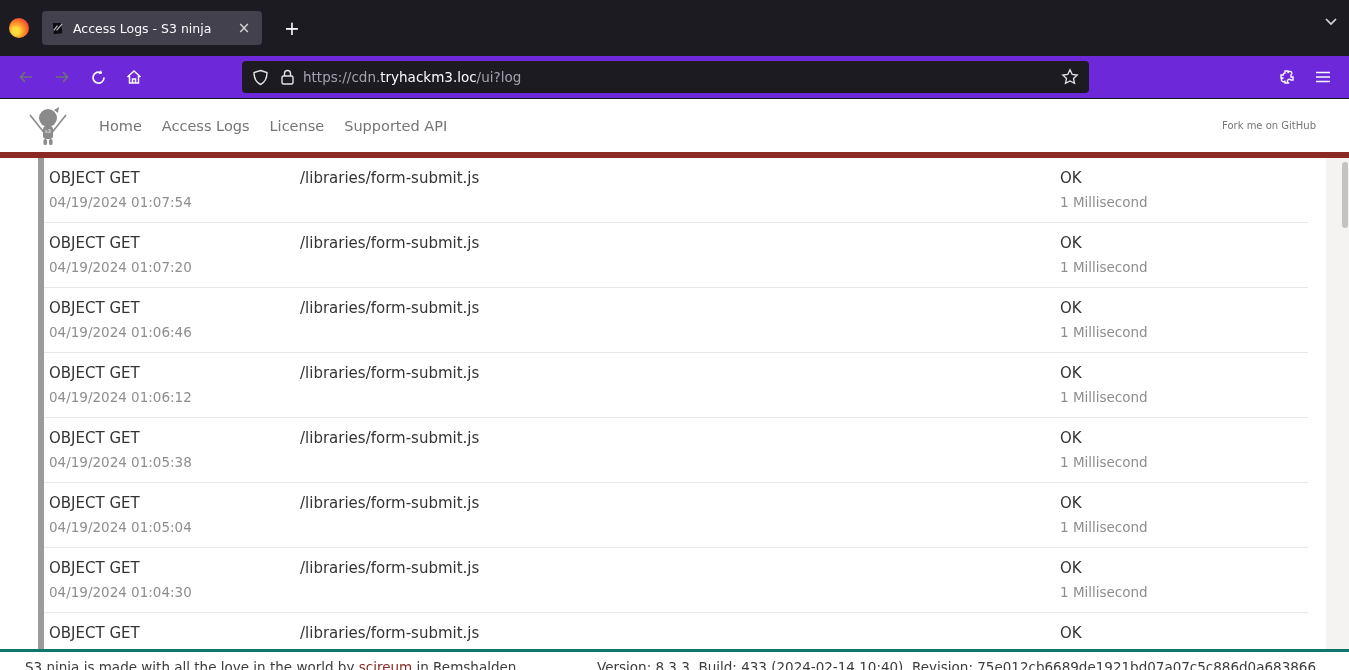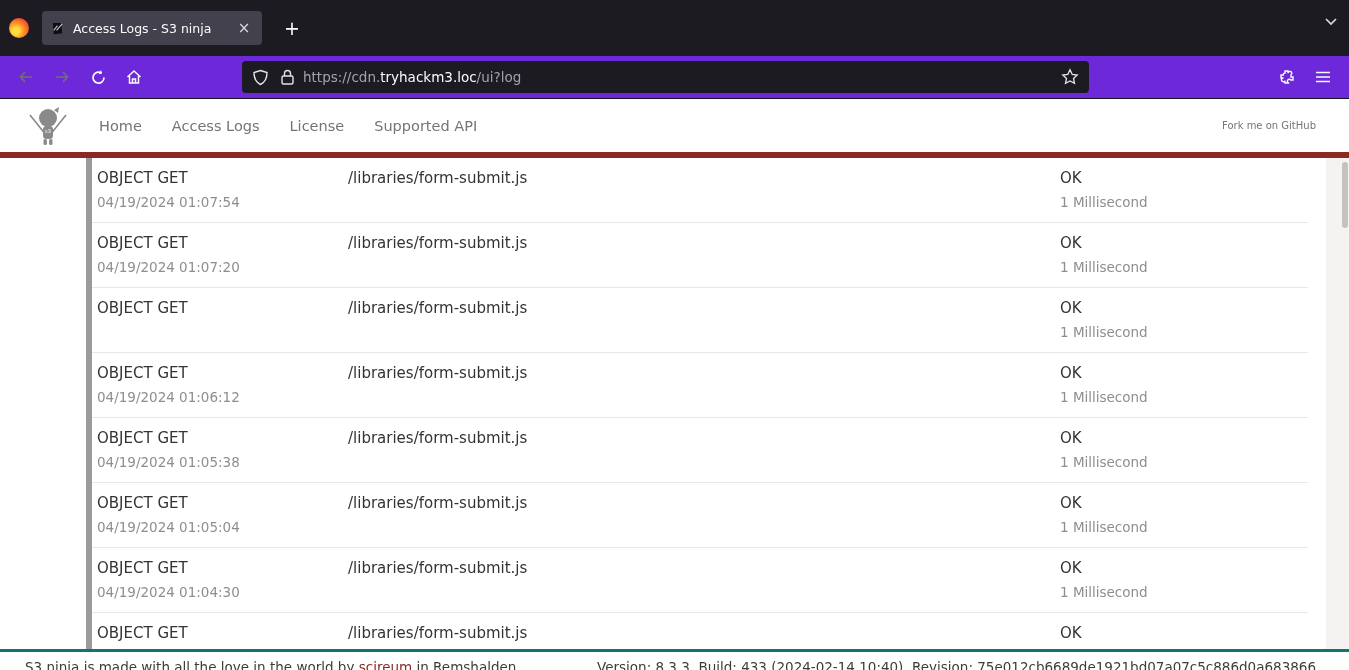--- a/index.html
+++ b/index.html
@@ -23,27 +23,27 @@
   .tbtn { width:32px; height:30px; display:flex; align-items:center; justify-content:center; margin:0 2px; }
   .urlbar { height:32px; background:#1c1b22; border-radius:4px; flex:0 0 847px; margin-left:90px;
             display:flex; align-items:center; padding:0 10px; }
   .urlbar .txt { font-size:13.5px; color:#a4a3ad; margin-left:8px; flex:1; white-space:nowrap; overflow:hidden; }
   .urlbar .txt .hi { color:#fbfbfe; }
   .tool-right { margin-left:auto; display:flex; align-items:center; }
 
   
   .site-header { height:53px; background:#fff; display:flex; align-items:center; padding:0 33px 0 25px; }
   .logo { width:46px; height:46px; margin-right:28px; }
-  .nav { display:flex; gap:30px;justify-content:center; }
+  .nav { display:flex; gap:20px;justify-content:center; }
   .nav a { font-size:14.5px; color:#757575; text-decoration:none; white-space:nowrap; }
   .github { margin-left:auto; font-size:10px; color:#757575; }
   .red-rule { height:6px; background:#8a2a23; }
 
   
-  .log-area { position:relative; height:491px; overflow:hidden; background:#fff;padding-left:48px; }
+  .log-area { position:relative; height:491px; overflow:hidden; background:#fff; }
   .log-panel { margin:0 41px 0 38px; border-left:6px solid #9b9b9b; }
   .log-row { display:flex; height:65px; padding:9px 0 0 0; border-bottom:1px solid #e8e8e8; }
   .c1 { width:256px; padding-left:5px; }
   .c2 { flex:1; }
   .c3 { width:248px; }
   .main-txt { font-size:15px; color:#333; line-height:22px; }
   .sub-txt  { font-size:13.5px; color:#8e8e8e; line-height:20px; margin-top:3px; }
   .scroll-strip { position:absolute; top:0; right:0; width:23px; height:100%; background:#f4f3f2; }
   .scroll-thumb { position:absolute; top:4px; right:1px; width:6px; height:66px; background:#c4c3c2; border-radius:3px; }
 
@@ -172,20 +172,21 @@
         </div>
         <div class="c3">
           <div class="main-txt">OK</div>
           <div class="sub-txt">1 Millisecond</div>
         </div>
       </div>
 
       <div class="log-row">
         <div class="c1">
           <div class="main-txt">OBJECT GET</div>
+          <div class="sub-txt">04/19/2024 01:06:46</div>
         </div>
         <div class="c2">
           <div class="main-txt">/libraries/form-submit.js</div>
         </div>
         <div class="c3">
           <div class="main-txt">OK</div>
           <div class="sub-txt">1 Millisecond</div>
         </div>
       </div>
 

